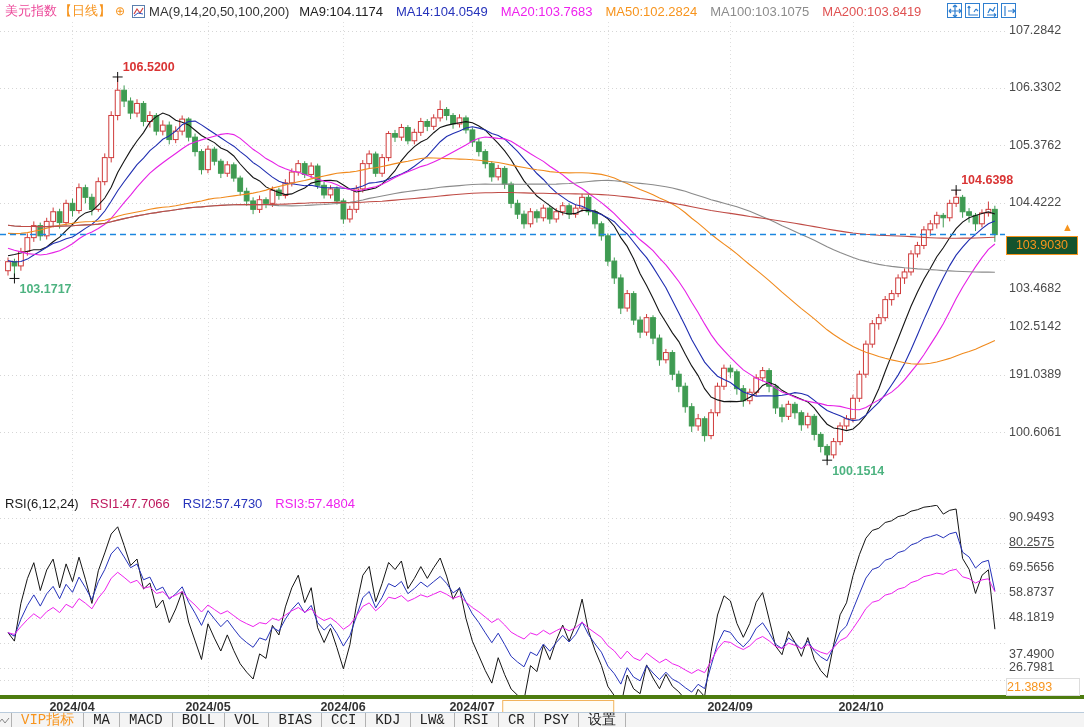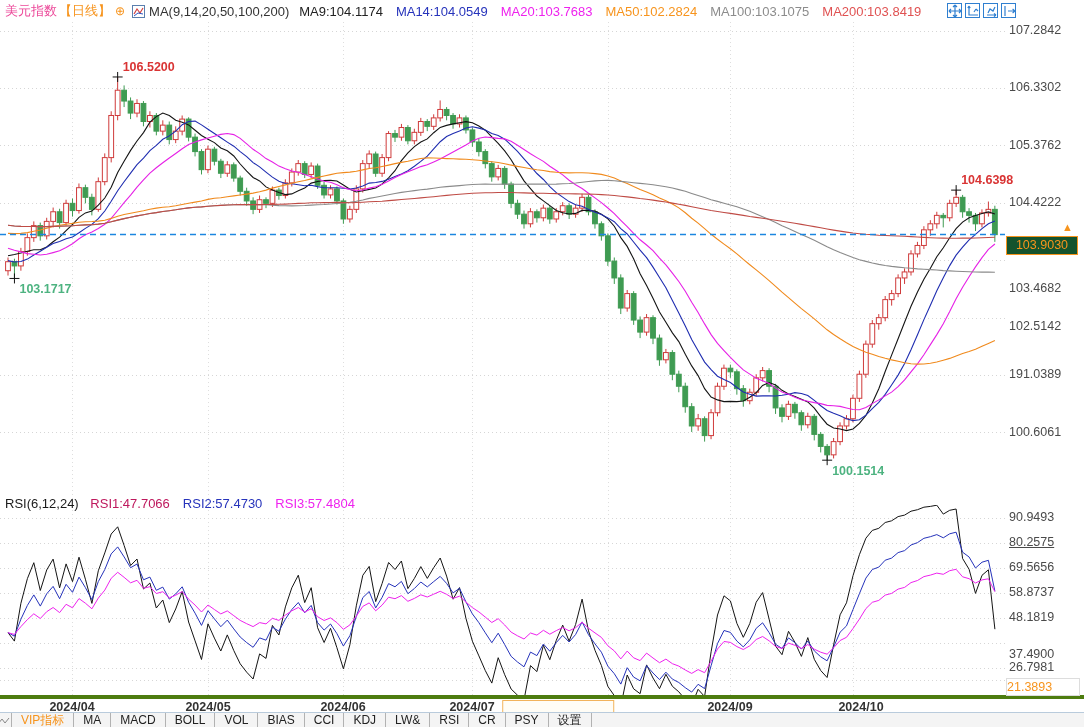--- a/index.html
+++ b/index.html
@@ -24,21 +24,21 @@
              background:#14532d;color:#f7941d;font-size:12.5px;line-height:17px;text-align:center;z-index:6}
   .price-arrow{position:absolute;left:1062px;top:221px;color:#f7941d;font-size:11px;z-index:6}
   .rsi-min-box{position:absolute;left:1006px;top:678px;width:72px;height:16px;border:1px solid #ddd;
                background:#fff;color:#f7941d;font-size:12.5px;line-height:16px;text-align:left;z-index:6}
   .xaxis{position:absolute;left:0;top:695px;width:1084px;height:16px;background:#fff;
          border-top:4px solid #4d7c0f;z-index:5}
   .xlabel{position:absolute;top:1px;transform:translateX(-50%);font-size:12.5px;font-weight:bold;color:#333;white-space:nowrap}
   .xlabel.hl{color:#4c1d95;border:1px solid #f2b35c;background:#fffdf6;padding:16px 3px;font-weight:bold}
   .toolbar{position:absolute;left:0;top:712px;width:1084px;height:15px;background:#f4f4f4;
            border-top:1px solid #b9cbdc;display:flex;align-items:stretch;z-index:5}
-  .tb-item{font-family:Liberation Sans, sans-serif;font-size:12px;line-height:15px;color:#222;
+  .tb-item{font-family:Liberation Mono, monospace;font-size:14px;line-height:15px;color:#222;
            padding:0 9px;border-right:1px solid #b2b2b2;cursor:pointer}
   .tb-item.active{color:#f7941d}
   .tb-clip{width:11px;border-right:1px solid #b2b2b2;display:flex;align-items:center;overflow:hidden;color:#777;font-size:10px}
 </style>
 </head>
 <body>
 
 <svg id="chart-svg" width="1084" height="727">
     <defs>
       <clipPath id="mainClip">

